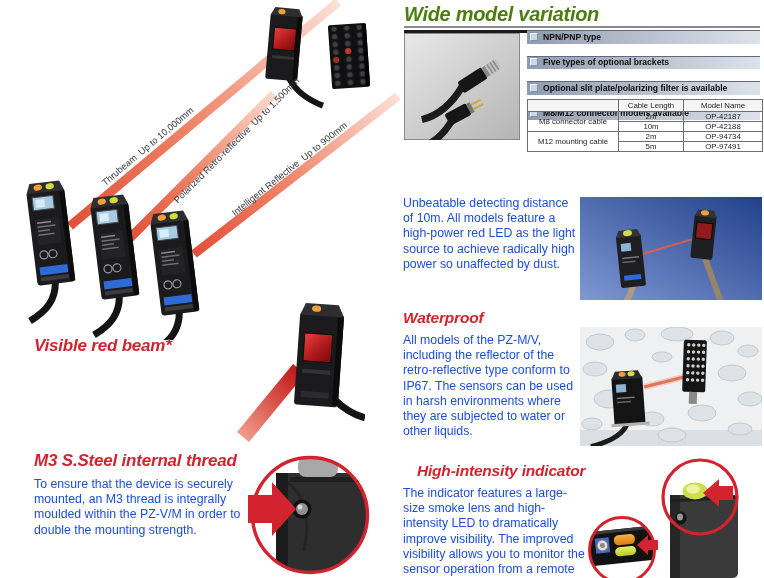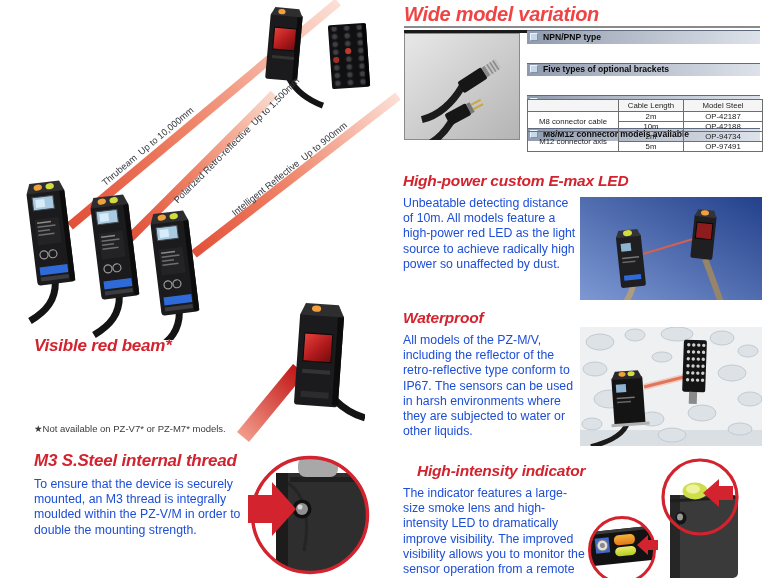--- a/index.html
+++ b/index.html
@@ -3,30 +3,30 @@
 <meta charset="utf-8">
 <style>
   html,body{margin:0;padding:0;background:#fff;}
   #page{position:relative;width:764px;height:578px;background:#ffffff;overflow:hidden;
         font-family:"Liberation Sans",sans-serif;color:#2b2b2b;}
   .abs{position:absolute;}
   
   .red-title{color:#d2232e;font-style:italic;font-weight:bold;letter-spacing:-0.2px;white-space:nowrap;}
   .red-title.big{font-size:17px;}
   .red-title.med{font-size:15.5px;}
-  .main-title{color:#ef4444;font-style:italic;font-weight:bold;font-size:20px;letter-spacing:-0.3px;white-space:nowrap;}
+  .main-title{color:#4d7c0f;font-style:italic;font-weight:bold;font-size:20px;letter-spacing:-0.3px;white-space:nowrap;}
   .rule-gray{background:#8a8a8a;height:2px;}
   .rule-black{background:#1a1a1a;height:3px;}
   
   .body-text{font-size:12.3px;line-height:1.24;color:#1d4ed8;}
   .footnote{font-size:9.5px;color:#3a3a3a;}
   
   .beam-label{font-size:9.3px;color:#33383f;white-space:pre;transform-origin:0 0;}
   
-  .feature-bar{width:233px;height:13.5px;margin-bottom:19px;position:relative;
+  .feature-bar{width:233px;height:13.5px;margin-bottom:12px;position:relative;
      background:linear-gradient(90deg,#8f9aae 0%,#aeb6c4 35%,#dde2ea 100%);
      box-shadow:inset 0 1px 0 #5f6a80;text-align:right;}
   .feature-sq{position:absolute;left:3px;top:2.5px;width:8px;height:8px;background:#c5d9ea;
      border-top:1px solid #ecf4fa;border-left:1px solid #ecf4fa;
      border-bottom:1px solid #7e92a8;border-right:1px solid #7e92a8;box-sizing:border-box;}
   .feature-label{position:absolute;left:16px;top:1.5px;font-size:8.6px;font-weight:bold;color:#0a0a0a;white-space:nowrap;}
   
   table.model{border-collapse:collapse;font-size:7.8px;color:#1d1d1d;}
   table.model td{border:1px solid #6e6e6e;text-align:center;padding:0 2px;height:9px;line-height:1;}
   table.model tr.hd td{height:11px;background:#f5f5f5;}
@@ -111,21 +111,20 @@
       <circle cx="6" cy="35" r="3" fill="#a22f24"></circle>
       <rect x="34" y="1" width="4" height="62" fill="#050506"></rect>
     </g>
   </svg>
 
   <div class="abs beam-label" style="left:100px;top:180px;transform:rotate(-40deg);">Thrubeam  Up to 10,000mm</div>
   <div class="abs beam-label" style="left:172px;top:198px;transform:rotate(-45deg);">Polarized Retro-reflective  Up to 1,500mm</div>
   <div class="abs beam-label" style="left:230px;top:210px;transform:rotate(-38.5deg);">Intelligent Reflective  Up to 900mm</div>
 
   <div class="abs red-title big" style="left:34px;top:336px;font-style:italic;">Visible red beam*</div>
-  <div class="abs footnote" style="left:34px;top:423px;">★Not available on PZ-V7* or PZ-M7* models.</div>
 
   <svg class="abs photo" style="left:235px;top:300px;" width="130" height="145" viewBox="0 0 130 145">
     <defs>
       <linearGradient id="vbeam" gradientUnits="userSpaceOnUse" x1="68" y1="72" x2="2" y2="140">
         <stop offset="0" stop-color="#c01515"></stop>
           <stop offset="1" stop-color="#f6a492"></stop>
       </linearGradient>
       <linearGradient id="redlens2" x1="0" y1="0" x2="1" y2="1">
         <stop offset="0" stop-color="#e8413c"></stop>
           <stop offset="0.55" stop-color="#b01a1c"></stop>
@@ -202,56 +201,56 @@
     <div class="feature-bar">
       <span class="feature-sq"></span>
       <span class="feature-label">NPN/PNP type</span>
     </div>
     <div class="feature-bar">
       <span class="feature-sq"></span>
       <span class="feature-label">Five types of optional brackets</span>
     </div>
     <div class="feature-bar">
       <span class="feature-sq"></span>
+      <span class="feature-label">Optional slit plate/polarizing filter is available</span>
     </div>
     <div class="feature-bar">
       <span class="feature-sq"></span>
       <span class="feature-label">M8/M12 connector models available</span>
     </div>
   </div>
 
   <table class="model abs" style="left:527px;top:99px;">
     <tbody>
         <tr class="hd">
       <td class="grp"></td>
       <td class="len">Cable Length</td>
-      <td class="mod">Model Steel</td>
+      <td class="mod">Model Name</td>
     </tr>
     <tr>
       <td class="grp" rowspan="2">M8 connector cable</td>
       <td class="len">2m</td>
       <td class="mod">OP-42187</td>
     </tr>
     <tr>
       <td class="len">10m</td>
       <td class="mod">OP-42188</td>
     </tr>
     <tr>
-      <td class="grp" rowspan="2">M12 connector axis</td>
+      <td class="grp" rowspan="2">M12 mounting cable</td>
       <td class="len">2m</td>
       <td class="mod">OP-94734</td>
     </tr>
     <tr>
       <td class="len">5m</td>
       <td class="mod">OP-97491</td>
     </tr>
   </tbody>
     </table>
 
-  <div class="abs red-title med" style="left:403px;top:172px;">High-power custom E-max LED</div>
   <div class="abs body-text" style="left:403px;top:196px;width:178px;">Unbeatable detecting distance of 10m. All models feature a high-power red LED as the light source to achieve radically high power so unaffected by dust.</div>
 
   <svg class="abs photo" style="left:580px;top:197px;" width="182" height="103" viewBox="0 0 182 103">
     <defs>
       <linearGradient id="bluebg" x1="1" y1="0" x2="0" y2="1">
         <stop offset="0" stop-color="#23418c"></stop>
           <stop offset="1" stop-color="#7d98d2"></stop>
       </linearGradient>
     </defs>
     <rect width="182" height="103" fill="url(#bluebg)"></rect>

